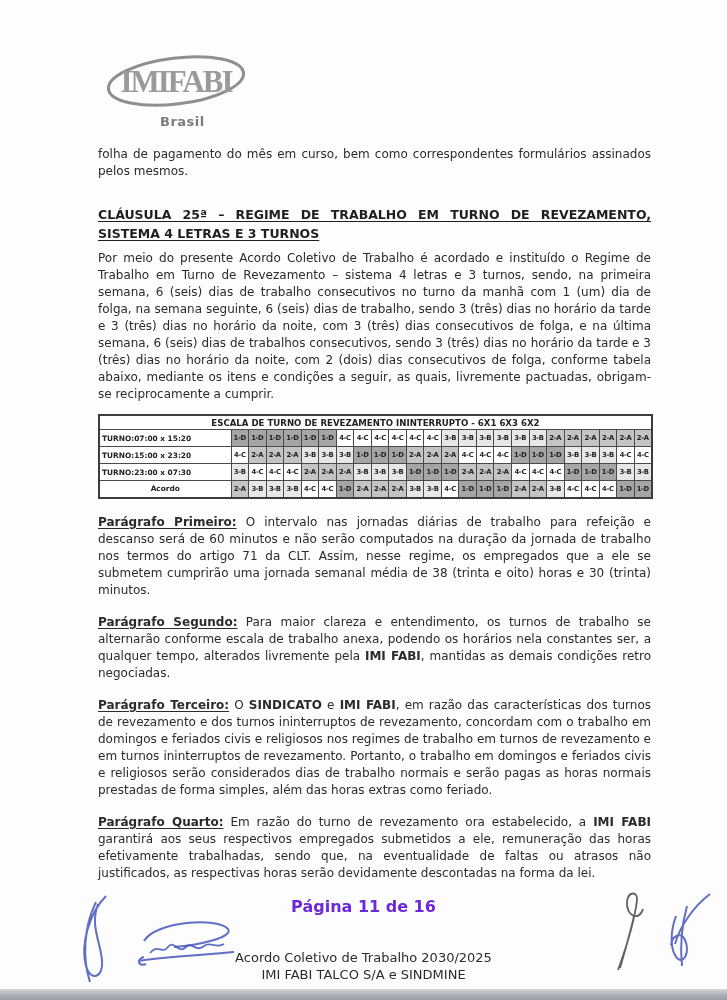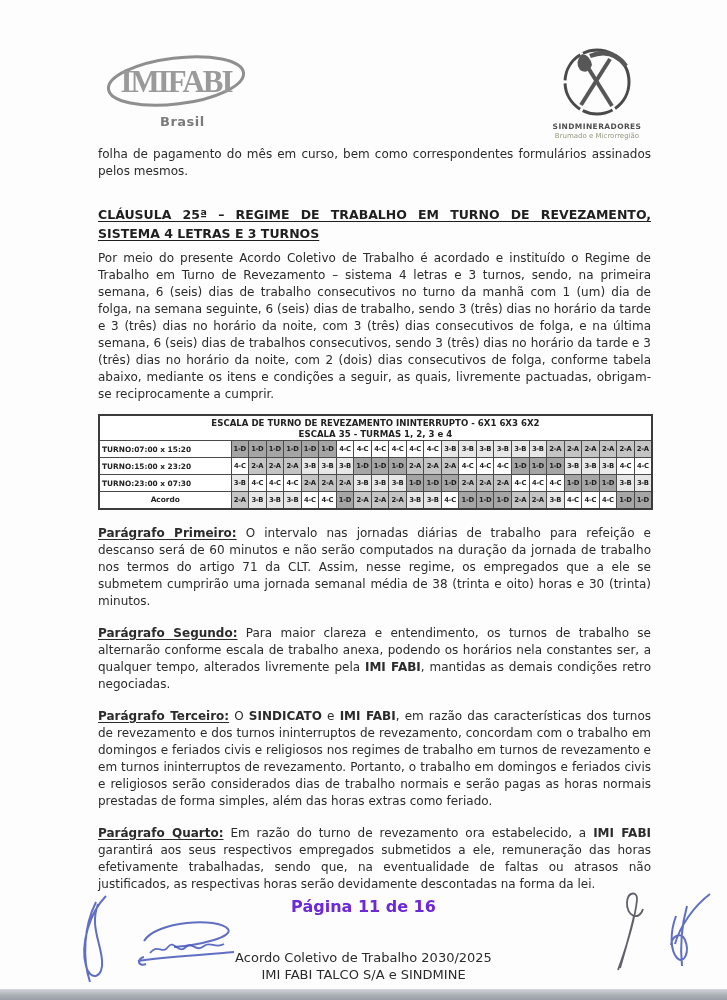--- a/index.html
+++ b/index.html
@@ -61,33 +61,20 @@
 <div class="page">
 
   <div class="logo-left">
     <svg width="150" height="62" viewBox="0 0 150 62">
       <ellipse cx="74" cy="29" rx="68" ry="23" fill="none" stroke="#8f8f8f" stroke-width="3" transform="rotate(-7 74 29)"></ellipse>
       <text x="74" y="40" text-anchor="middle" font-family="Liberation Serif, serif" font-weight="bold" font-size="31" fill="#9a9a9a" letter-spacing="-2">IMIFABI</text>
     </svg>
     <div class="brasil">Brasil</div>
   </div>
 
-  <div class="logo-right">
-    <svg width="74" height="74" viewBox="0 0 74 74" style="display:block;margin:0 auto;">
-      <circle cx="37" cy="36" r="32" fill="none" stroke="#4a4a4a" stroke-width="3" stroke-dasharray="31 3"></circle>
-
-      <path d="M22,8 Q14,16 20,24 Q28,29 32,19 Q30,9 22,8 Z" fill="#575757"></path>
-      <line x1="27" y1="20" x2="52" y2="60" stroke="#575757" stroke-width="4"></line>
-
-      <path d="M30,10 Q52,1 66,20" fill="none" stroke="#575757" stroke-width="4.5"></path>
-      <line x1="50" y1="13" x2="21" y2="59" stroke="#575757" stroke-width="4"></line>
-    </svg>
-    <div class="org">SINDMINERADORES</div>
-    <div class="region">Brumado e Microrregião</div>
-  </div>
 
   <div class="content">
     <p class="body-text intro">folha de pagamento do mês em curso, bem como correspondentes formulários assinados pelos mesmos.</p>
 
     <h2 class="clause-title">CLÁUSULA 25ª – REGIME DE TRABALHO EM TURNO DE REVEZAMENTO, SISTEMA 4 LETRAS E 3 TURNOS</h2>
 
     <p class="body-text">Por meio do presente Acordo Coletivo de Trabalho é acordado e instituído o Regime de Trabalho em Turno de Revezamento – sistema 4 letras e 3 turnos, sendo, na primeira semana, 6 (seis) dias de trabalho consecutivos no turno da manhã com 1 (um) dia de folga, na semana seguinte, 6 (seis) dias de trabalho, sendo 3 (três) dias no horário da tarde e 3 (três) dias no horário da noite, com 3 (três) dias consecutivos de folga, e na última semana, 6 (seis) dias de trabalhos consecutivos, sendo 3 (três) dias no horário da tarde e 3 (três) dias no horário da noite, com 2 (dois) dias consecutivos de folga, conforme tabela abaixo, mediante os itens e condições a seguir, as quais, livremente pactuadas, obrigam-se reciprocamente a cumprir.</p>
 
     <table class="schedule">
       <colgroup>
@@ -114,23 +101,20 @@
           <col style="width: 17.5417px;">
           <col style="width: 17.5417px;">
           <col style="width: 17.5417px;">
           <col style="width: 17.5417px;">
           <col style="width: 17.5417px;">
         </colgroup>
       <thead>
         <tr>
             <td class="t1" colspan="25">ESCALA DE TURNO DE REVEZAMENTO ININTERRUPTO - 6X1 6X3 6X2</td>
           </tr>
-        <tr>
-            <td class="t2" colspan="25">ESCALA 35 - TURMAS 1, 2, 3 e 4</td>
-          </tr>
       </thead>
       <tbody>
           <tr>
             <td class="row-label">TURNO:07:00 x 15:20</td>
             <td class="cell" style="background: rgb(165, 165, 165);">1-D</td>
             <td class="cell" style="background: rgb(165, 165, 165);">1-D</td>
             <td class="cell" style="background: rgb(165, 165, 165);">1-D</td>
             <td class="cell" style="background: rgb(165, 165, 165);">1-D</td>
             <td class="cell" style="background: rgb(165, 165, 165);">1-D</td>
             <td class="cell" style="background: rgb(165, 165, 165);">1-D</td>

